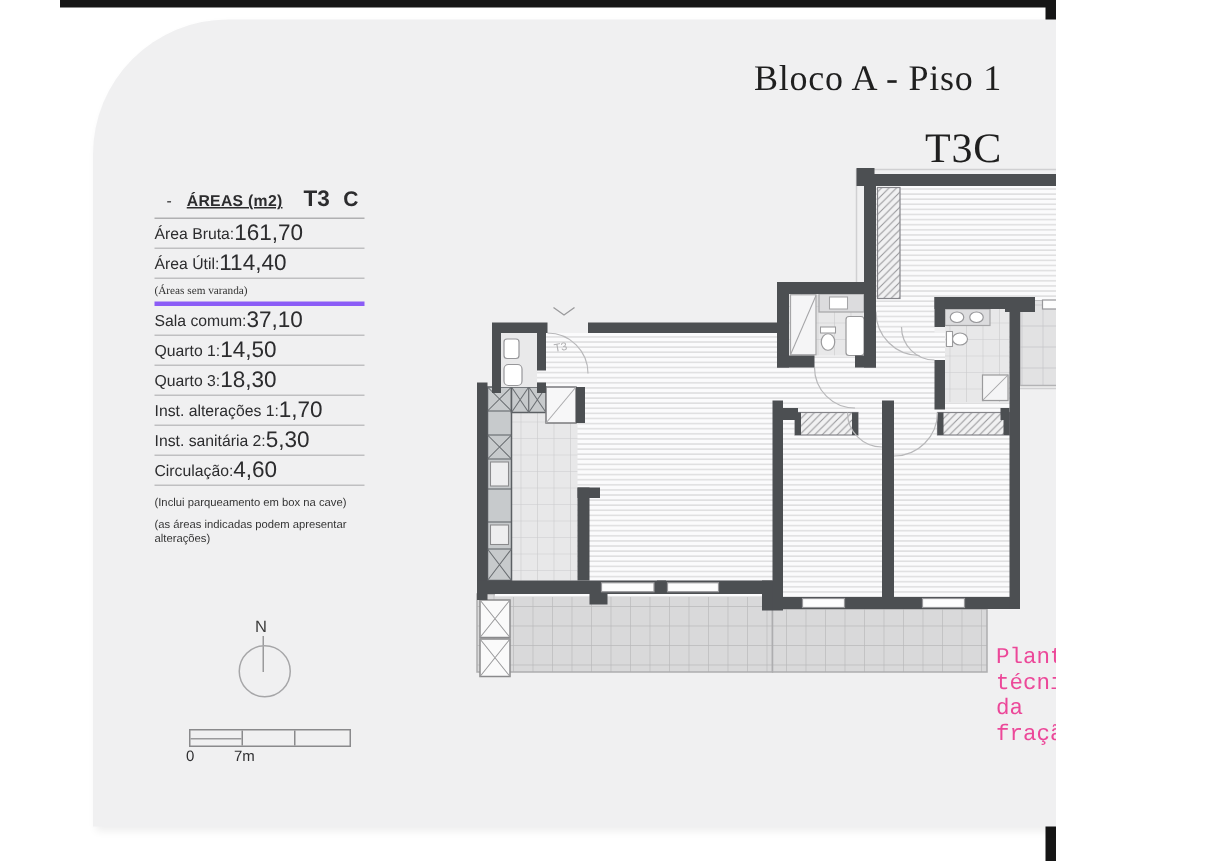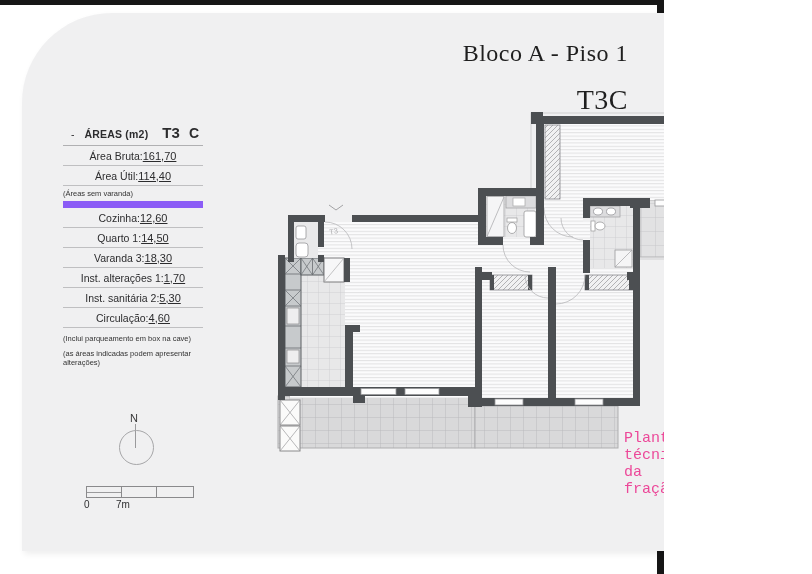--- a/index.html
+++ b/index.html
@@ -1,41 +1,41 @@
 <!DOCTYPE html>
 <html><head>
 <meta charset="utf-8">
 <style>
   html,body{margin:0;padding:0;background:#fff;}
   #page{position:relative;width:664px;height:574px;background:#ffffff;overflow:hidden;
-        font-family:"Liberation Sans",sans-serif;}
+        font-family:"Liberation Sans",sans-serif;margin-left:40px;}
   .edge-top{position:absolute;left:0;top:0;width:812px;height:5px;background:#161616;}
   .edge-right{position:absolute;right:0;top:0;width:7px;height:574px;background:#161616;}
   #panel{position:absolute;left:22px;top:13px;width:778px;height:538px;background:#f0f0f1;
          border-radius:90px 0 100px 0;box-shadow:2px 3px 6px rgba(0,0,0,0.07);}
   
   .title{position:absolute;right:36px;top:40px;font-family:"Liberation Serif",serif;
          font-size:24px;color:#1f1f1f;letter-spacing:0.5px;}
   .subtitle{position:absolute;right:36px;top:84px;font-family:"Liberation Serif",serif;
          font-size:28px;color:#1f1f1f;letter-spacing:0.5px;}
   .caption{position:absolute;left:624px;top:430px;font-family:Liberation Mono, monospace;
          font-size:15px;color:#ec4899;}
   
   #areas{position:absolute;left:63px;top:124px;width:140px;}
   .thead{display:flex;align-items:baseline;height:21px;border-bottom:1px solid #b0b0b2;
          font-size:10.5px;font-weight:700;color:#2c2c2e;}
   .thead .dash{margin-left:8px;font-weight:400;}
-  .thead .ttl{margin-left:10px;letter-spacing:0.2px;}
+  .thead .ttl{margin-left:10px;letter-spacing:0.2px;text-decoration:underline;}
   .thead .t3{margin-left:auto;font-size:15px;font-weight:600;}
   .thead .variant{font-size:14px;font-weight:600;margin-left:9px;margin-right:4px;}
-  .trow{display:flex;justify-content:center;align-items:center;height:19px;
+  .trow{display:flex;justify-content:flex-start;align-items:center;height:19px;
         border-bottom:1px solid #bfbfc1;font-size:10.5px;color:#2c2c2e;}
-  .trow .val{font-size:11px;text-decoration:underline;}
-  .tnote{display:flex;align-items:center;height:15px;border-bottom:7px solid #8b5cf6;
-        font-size:7.5px;color:#333;}
+  .trow .val{font-size:15px;}
+  .tnote{display:flex;align-items:center;height:15px;border-bottom:3px solid #8b5cf6;
+        font-size:7.5px;color:#333;font-family:Liberation Serif, serif;}
   .tfoot{margin-top:6px;font-size:7.5px;color:#333;}
   
   .north-label{position:absolute;left:130px;top:412px;font-size:11px;color:#3a3a3a;}
   .north-line{position:absolute;left:135px;top:424px;width:1px;height:24px;background:#9a9a9c;}
   .north-circle{position:absolute;left:119px;top:430px;width:33px;height:33px;border:1px solid #a6a6a8;
         border-radius:50%;}
   
   .sbar{position:absolute;left:86px;top:486px;width:106px;height:10px;border:1px solid #8a8a8c;
         display:flex;}
   .sseg{height:100%;box-sizing:border-box;}
@@ -68,29 +68,29 @@
     <div class="trow">
       <span class="lbl">Área Bruta:</span>
       <span class="val">161,70</span>
     </div>
     <div class="trow">
       <span class="lbl">Área Útil:</span>
       <span class="val">114,40</span>
     </div>
     <div class="tnote">(Áreas sem varanda)</div>
     <div class="trow">
-      <span class="lbl">Cozinha:</span>
-      <span class="val">12,60</span>
+      <span class="lbl">Sala comum:</span>
+      <span class="val">37,10</span>
     </div>
     <div class="trow">
       <span class="lbl">Quarto 1:</span>
       <span class="val">14,50</span>
     </div>
     <div class="trow">
-      <span class="lbl">Varanda 3:</span>
+      <span class="lbl">Quarto 3:</span>
       <span class="val">18,30</span>
     </div>
     <div class="trow">
       <span class="lbl">Inst. alterações 1:</span>
       <span class="val">1,70</span>
     </div>
     <div class="trow">
       <span class="lbl">Inst. sanitária 2:</span>
       <span class="val">5,30</span>
     </div>

